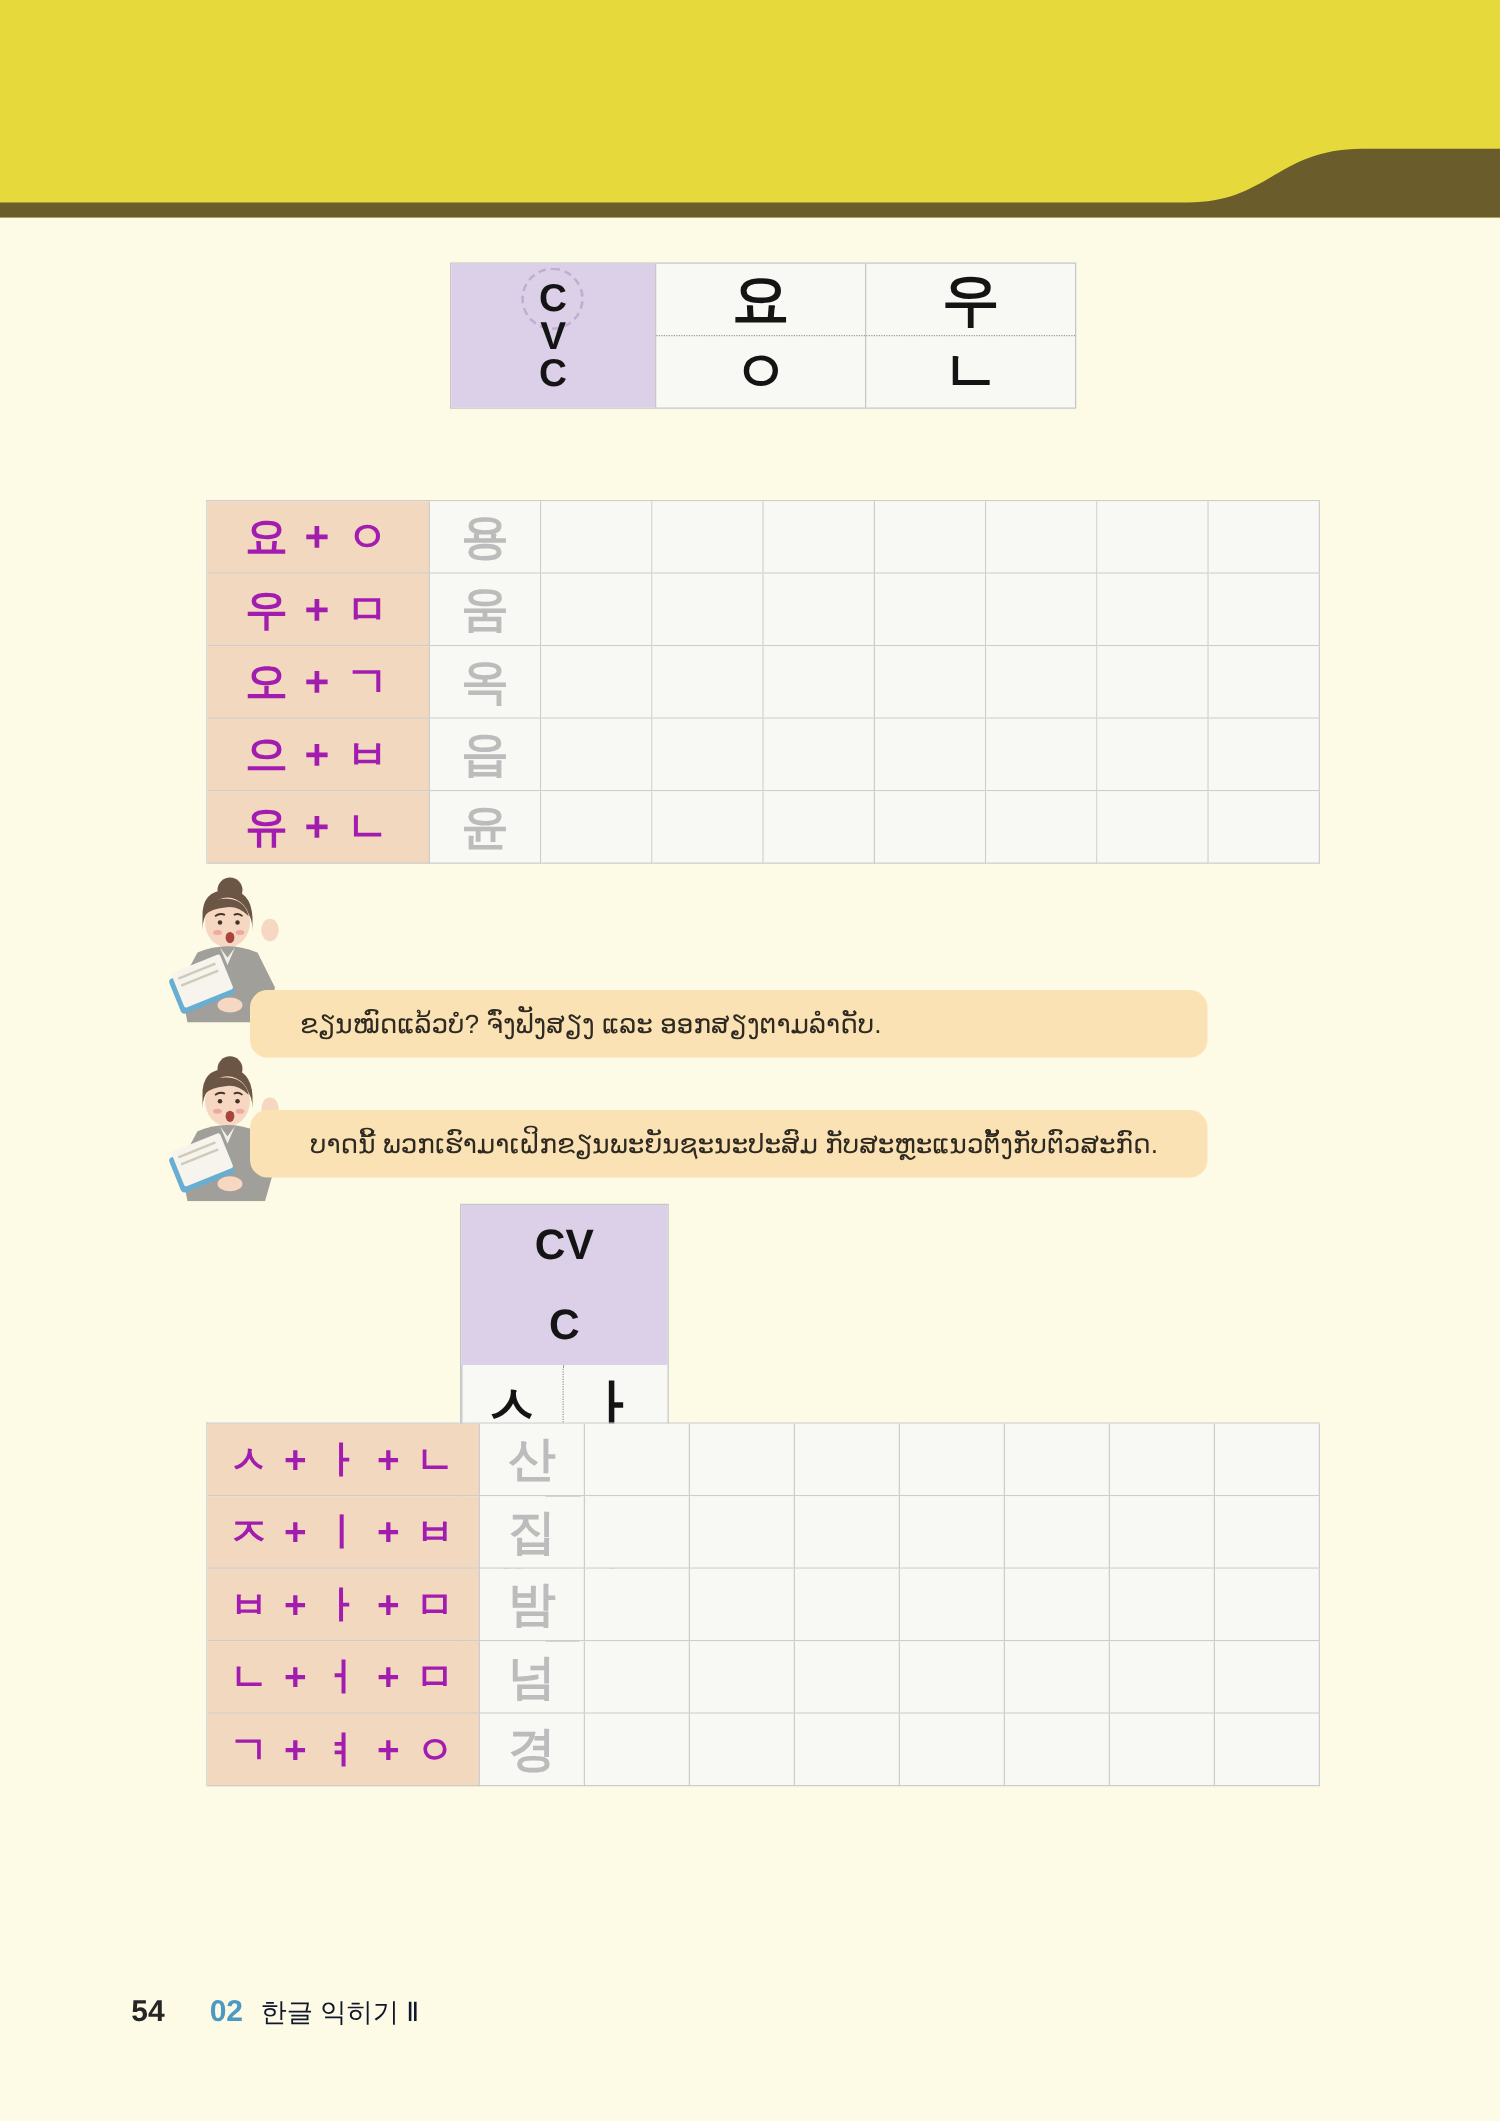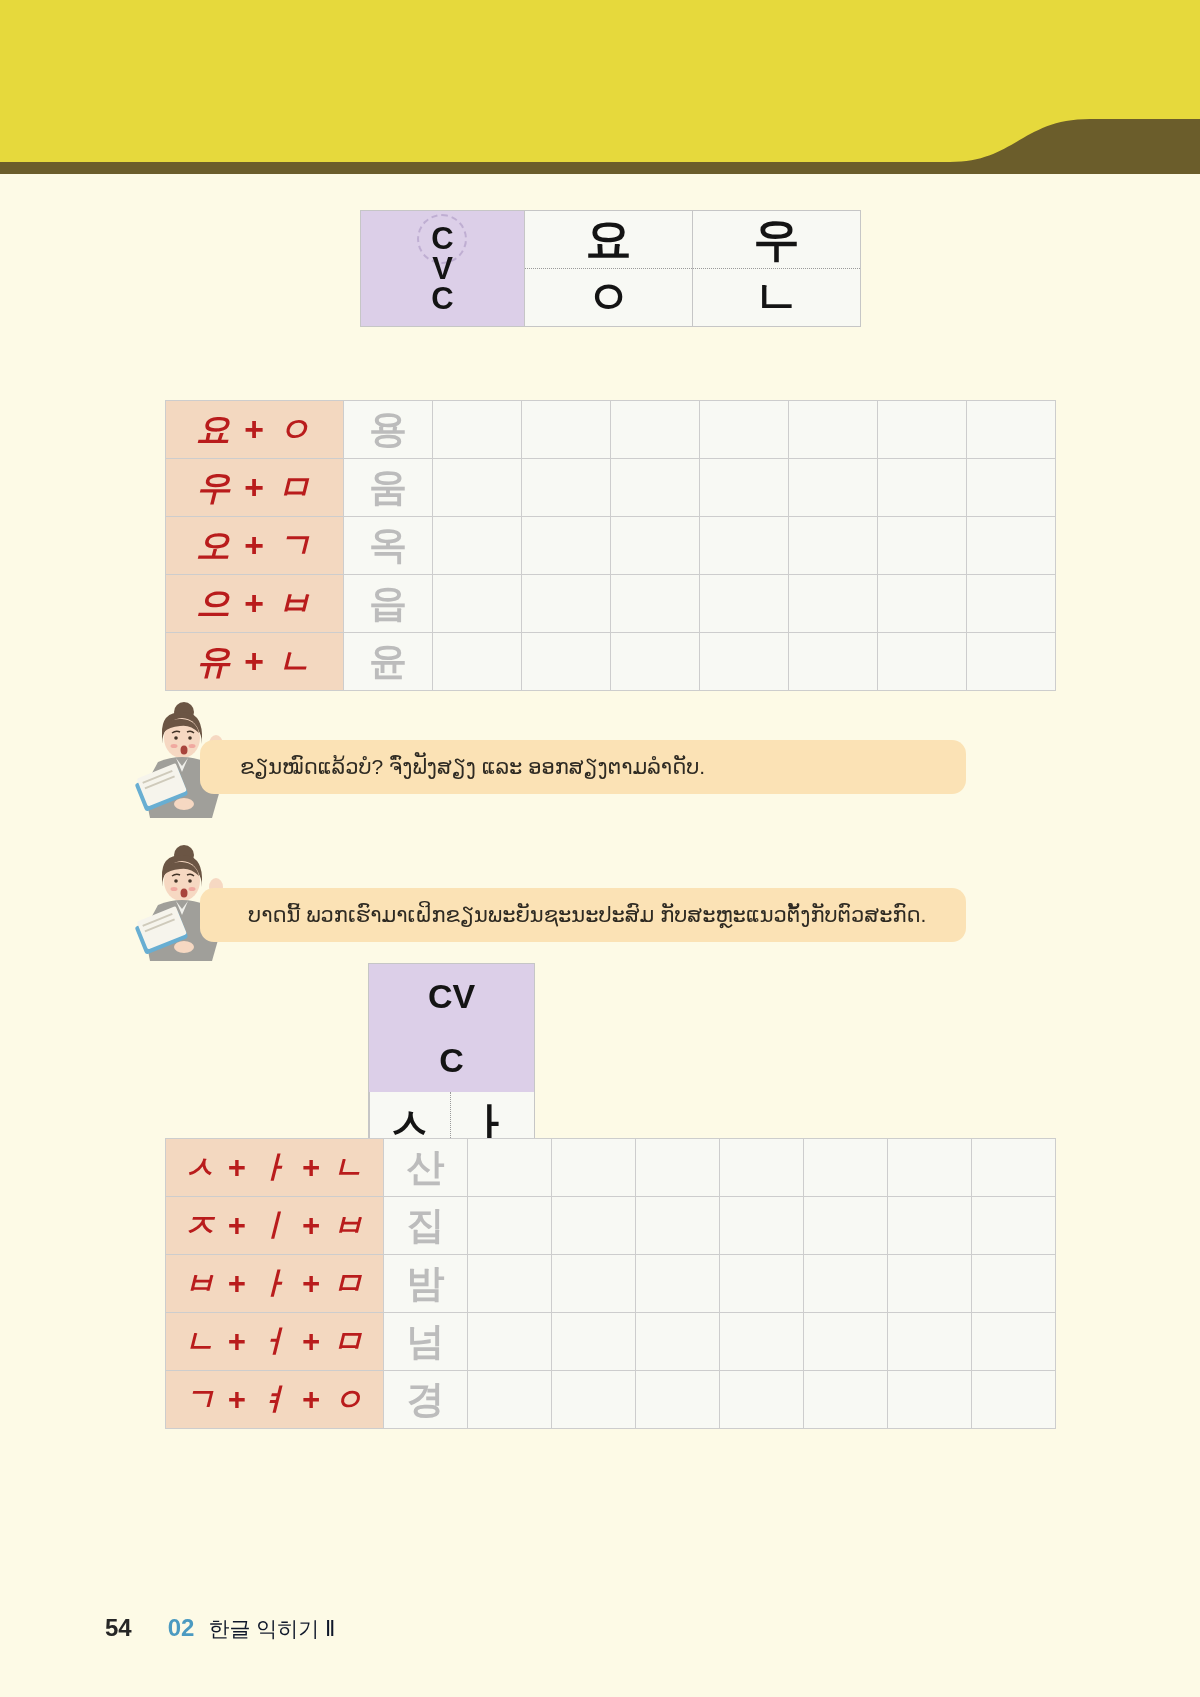--- a/index.html
+++ b/index.html
@@ -52,21 +52,21 @@
   
   .practice{
     position:absolute;border-top:1px solid #cdcdcd;border-left:1px solid #cdcdcd;
   }
   .p-row{display:flex;}
   .p-row > div{
     border-right:1px solid #cdcdcd;border-bottom:1px solid #cdcdcd;
     height:57px;display:flex;align-items:center;justify-content:center;
   }
   .p-label{
-    background:#f3d8c0;font-weight:700;color:#b91c1c;letter-spacing:2px;font-style:italic;
+    background:#f3d8c0;font-weight:700;color:#a21caf;letter-spacing:2px;
   }
   #practice1 .p-label{width:177px;font-size:34px;}
   #practice1 .p-cell{width:88px;background:#f8f9f4;}
   #practice2 .p-label{width:217px;font-size:31px;}
   #practice2 .p-cell{width:83px;background:#f8f9f4;}
   .p-example{font-weight:700;color:#bcbcbc;}
   #practice1 .p-example{font-size:38px;}
   #practice2 .p-example{font-size:38px;}
 
   
@@ -75,21 +75,21 @@
     position:absolute;left:200px;width:766px;height:54px;
     background:#fbe2b5;border-radius:14px;
     display:flex;align-items:center;
     padding-left:48px;box-sizing:border-box;
     font-size:21px;color:#2e2a22;
   }
 
   
   .footer{
     position:absolute;left:105px;top:1596px;height:30px;
-    display:flex;align-items:baseline;margin-top:18px;
+    display:flex;align-items:baseline;
   }
   .footer .pg{font-size:24px;font-weight:700;color:#262626;}
   .footer .ch-num{font-size:24px;font-weight:700;color:#4b9ac1;margin-left:36px;}
   .footer .ch-title{font-size:21px;font-weight:400;color:#0f172a;margin-left:14px;}
 </style>
 </head>
 <body>
 
 <div id="page">
 
@@ -193,21 +193,21 @@
     <path d="M26,62 Q50,52 74,62 L88,90 L80,118 L18,118 L12,88 Z" fill="#a09f9a"></path>
     <path d="M44,58 L50,66 L56,58 L50,72 Z" fill="#efefea"></path>
     <g transform="rotate(-22 30 88)">
       <rect x="6" y="74" width="46" height="30" rx="3" fill="#68aed2"></rect>
       <rect x="10" y="70" width="42" height="30" rx="2" fill="#f6f4ec"></rect>
       <line x1="14" y1="76" x2="46" y2="76" stroke="#cfcabb" stroke-width="2"></line>
       <line x1="14" y1="82" x2="46" y2="82" stroke="#cfcabb" stroke-width="2"></line>
     </g>
     <ellipse cx="52" cy="104" rx="10" ry="6" fill="#f6d8c2"></ellipse>
   </svg>
-  <div class="bubble" style="top:740px;padding-left:40px;">
+  <div class="bubble" style="top:792px;padding-left:40px;">
     <span>ຂຽນໝົດແລ້ວບໍ? ຈົ່ງຟັງສຽງ ແລະ ອອກສຽງຕາມລຳດັບ.</span>
   </div>
 
   <svg class="teacher" style="left:132px;top:843px;" viewBox="0 0 100 118">
     <circle cx="52" cy="12" r="10" fill="#6b5544"></circle>
     <path d="M30,34 Q29,12 50,12 Q69,12 70,34 L70,44 Q70,24 50,24 Q30,24 30,44 Z" fill="#6b5544"></path>
     <ellipse cx="50" cy="38" rx="18" ry="20" fill="#f6d8c2"></ellipse>
     <path d="M32,32 Q34,18 50,19 Q64,20 67,33 Q58,24 48,26 Q37,27 32,32" fill="#6b5544"></path>
     <circle cx="44" cy="38" r="1.8" fill="#433428"></circle>
     <circle cx="58" cy="38" r="1.8" fill="#433428"></circle>

